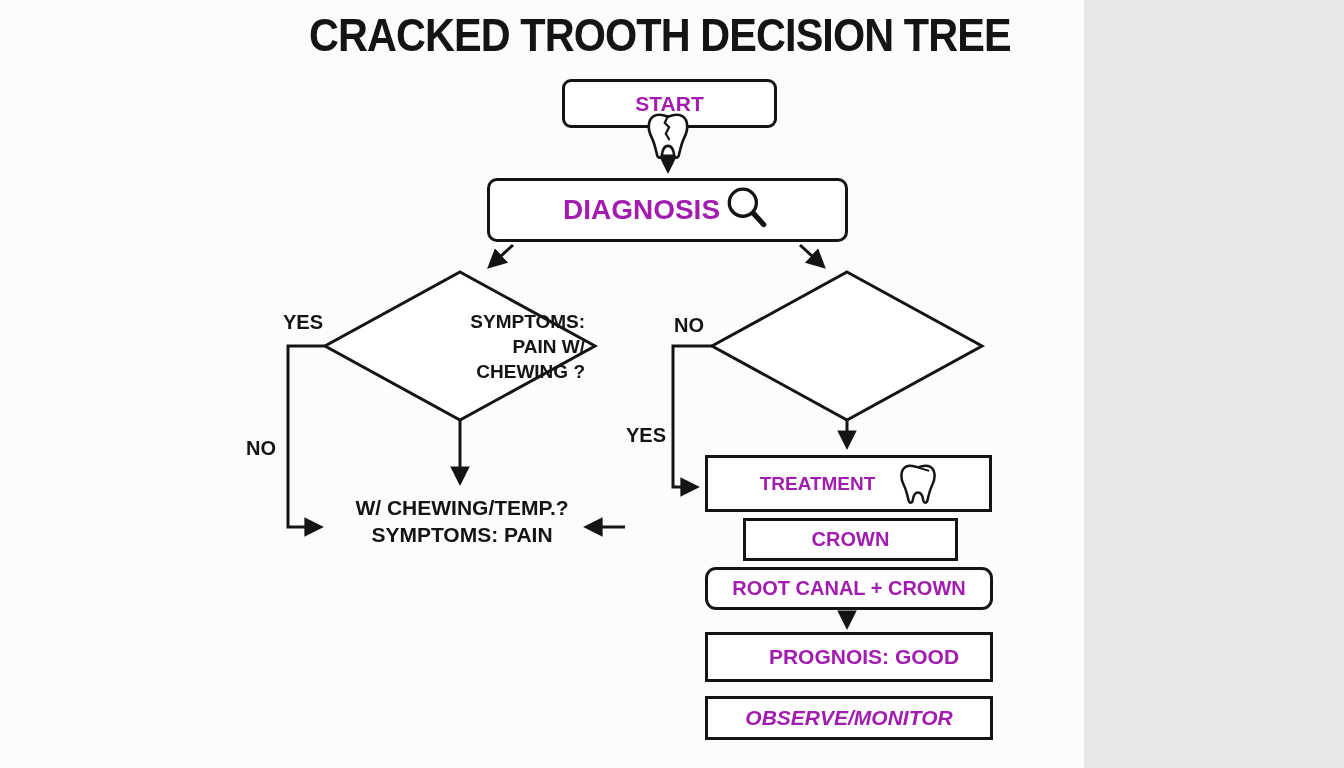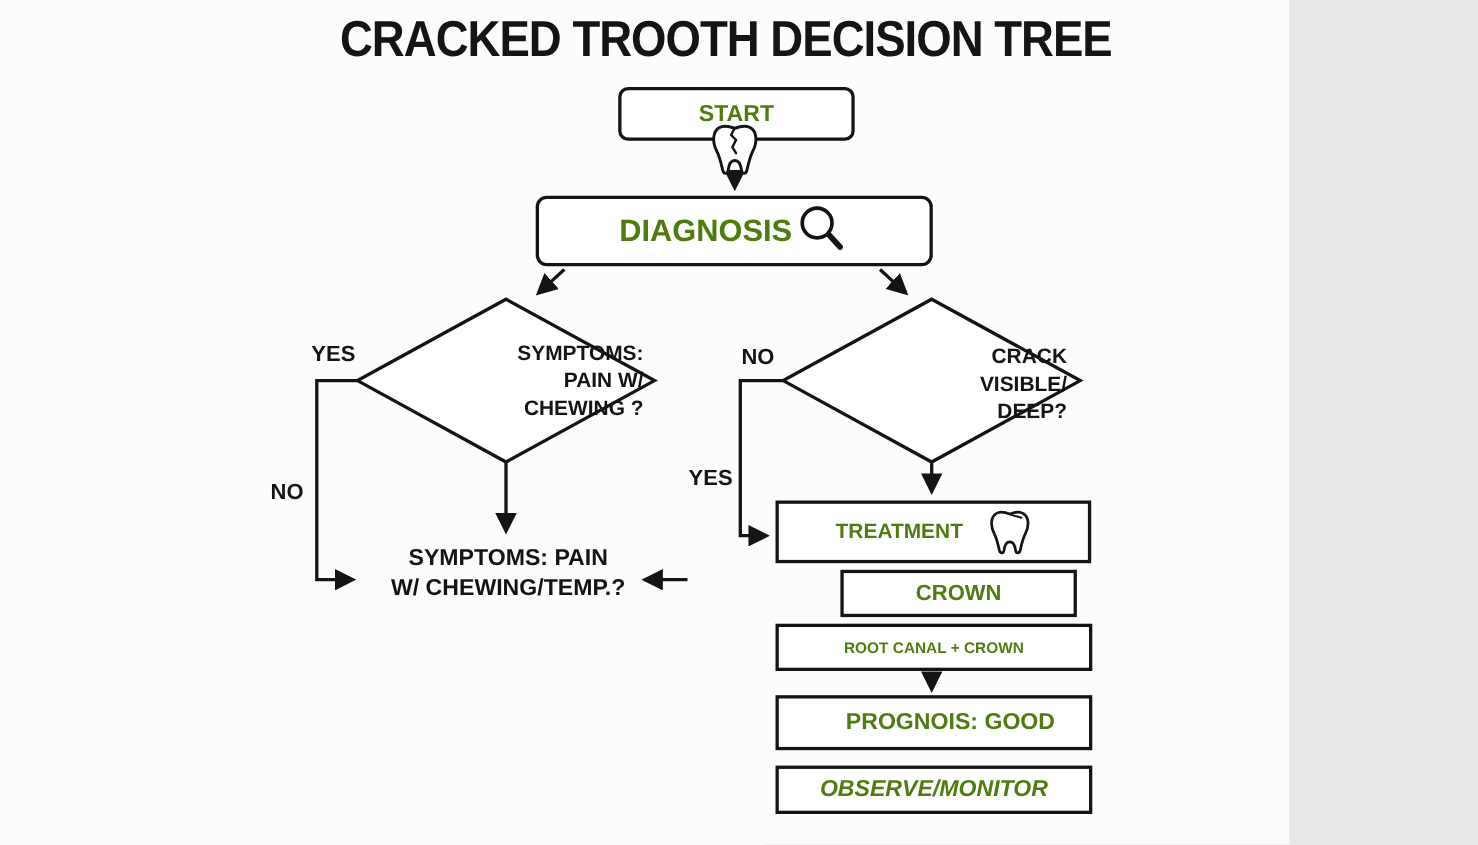--- a/index.html
+++ b/index.html
@@ -1,44 +1,44 @@
 <!DOCTYPE html>
 <html><head>
 <meta charset="utf-8">
 <style>
   html,body{margin:0;padding:0;background:#e8e8e8;}
   .stage{
     position:relative;
-    width:1172px;height:768px;
+    width:1084px;height:768px;
     background:#fcfcfc;
     overflow:hidden;
     font-family:"Liberation Sans", sans-serif;
     color:#151515;
   }
   .stage *{box-sizing:border-box;}
   svg.wires{position:absolute;left:0;top:0;z-index:1;}
   .title{
     position:absolute;left:0;top:8px;width:1344px;
     padding-right:24px;
     text-align:center;
     font-size:46px;font-weight:bold;letter-spacing:-1px;
     transform:scaleX(0.90);transform-origin:49% 50%;
     color:#141414;z-index:2;white-space:nowrap;
   }
   .node{
     position:absolute;z-index:2;
     background:#ffffff;border:3px solid #141414;
     display:flex;align-items:center;justify-content:center;
-    font-weight:bold;color:#4d7c0f;white-space:nowrap;
+    font-weight:bold;color:#a21caf;white-space:nowrap;
   }
   .node-start{left:562px;top:79px;width:215px;height:49px;border-radius:9px;font-size:21px;}
   .node-diagnosis{left:487px;top:178px;width:361px;height:64px;border-radius:10px;font-size:28px;gap:2px;}
   .node-treatment{left:705px;top:455px;width:287px;height:57px;font-size:19px;gap:24px;}
-  .node-crown{left:764px;top:518px;width:215px;height:43px;font-size:20px;}
-  .node-rootcanal{left:705px;top:567px;width:288px;height:43px;font-size:14px;}
+  .node-crown{left:743px;top:518px;width:215px;height:43px;font-size:20px;}
+  .node-rootcanal{left:705px;top:567px;width:288px;height:43px;font-size:20px;border-radius:11px;}
   .node-prognosis{left:705px;top:632px;width:288px;height:50px;font-size:21px;padding-left:30px;}
   .node-observe{left:705px;top:696px;width:288px;height:44px;font-size:21px;font-style:italic;}
   .diamond-text{
     position:absolute;z-index:2;width:245px;
     text-align:right;font-weight:bold;font-size:19px;line-height:25px;
     color:#141414;
   }
   .diamond-text-left{left:340px;top:309px;}
   .diamond-text-right{left:725px;top:312px;}
   .edge-label{
@@ -110,34 +110,29 @@
       <line x1="30" y1="27" x2="40" y2="38" stroke="#141414" stroke-width="5" stroke-linecap="round"></line>
     </svg>
   </div>
 
   <div class="diamond-text diamond-text-left">
     <div>SYMPTOMS:</div>
     <div>PAIN W/</div>
     <div>CHEWING ?</div>
   </div>
 
-  <div class="diamond-text diamond-text-right">
-    <div>CRACK</div>
-    <div>VISIBLE/</div>
-    <div>DEEP?</div>
-  </div>
 
   <div class="edge-label lbl-yes-left">YES</div>
   <div class="edge-label lbl-no-left">NO</div>
   <div class="edge-label lbl-no-right">NO</div>
   <div class="edge-label lbl-yes-right">YES</div>
 
   <div class="result-text">
+    <div>W/ CHEWING/TEMP.?</div>
     <div>SYMPTOMS: PAIN</div>
-    <div>W/ CHEWING/TEMP.?</div>
   </div>
 
   <div class="node node-treatment">
     <span>TREATMENT</span>
     <svg class="icon-svg" width="38" height="42" viewBox="0 0 40 44">
       <path d="M7,4 C2,7 1,15 5,23 C8,29 9,35 10,39 C10.8,42.5 14,42.5 14.5,39 C15,35 16,31 20,31 C24,31 25,35 25.5,39 C26,42.5 29.2,42.5 30,39 C31,35 32,29 35,23 C39,15 38,7 33,4 C29,1.5 25,2.5 20,4.5 C15,2.5 11,1.5 7,4 Z" fill="#ffffff" stroke="#141414" stroke-width="2.6" stroke-linejoin="round"></path>
       <path d="M21,5 L31,8" fill="none" stroke="#141414" stroke-width="2" stroke-linecap="round"></path>
     </svg>
   </div>
 

